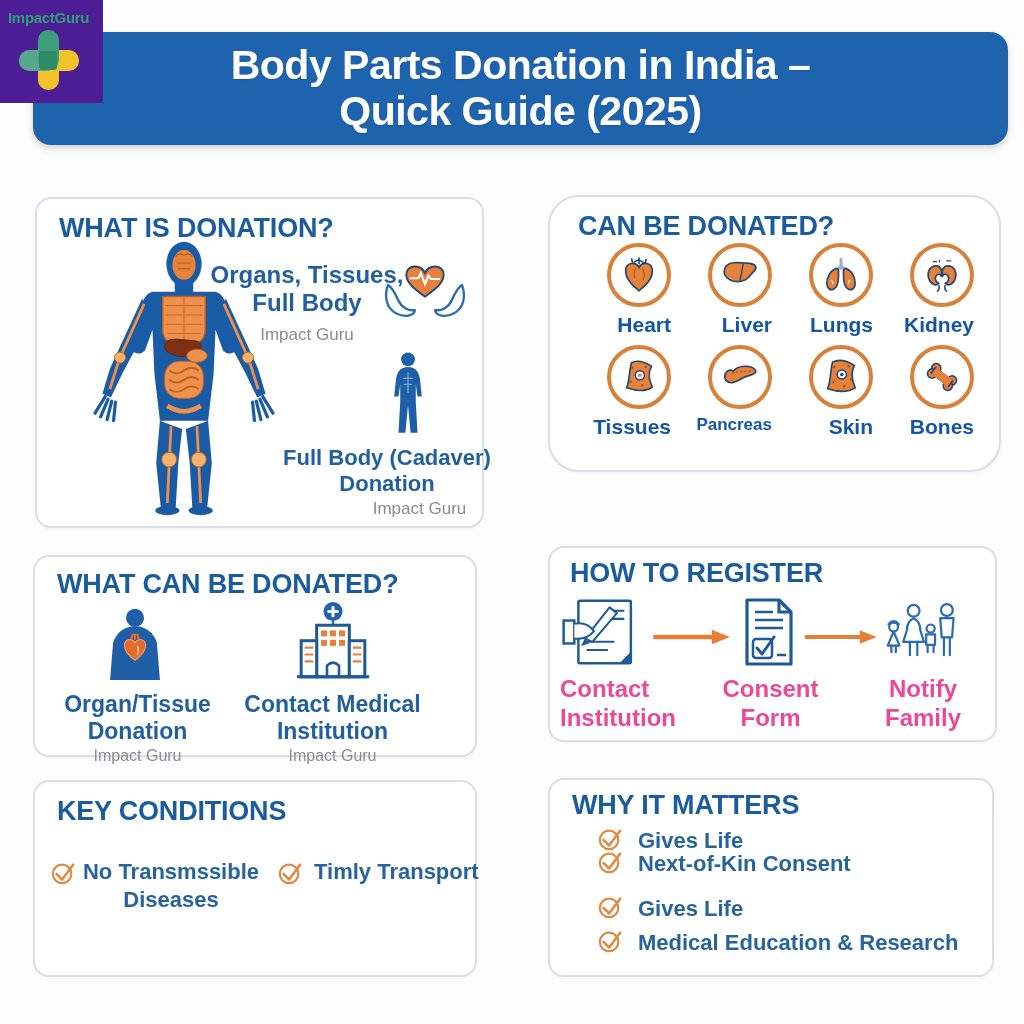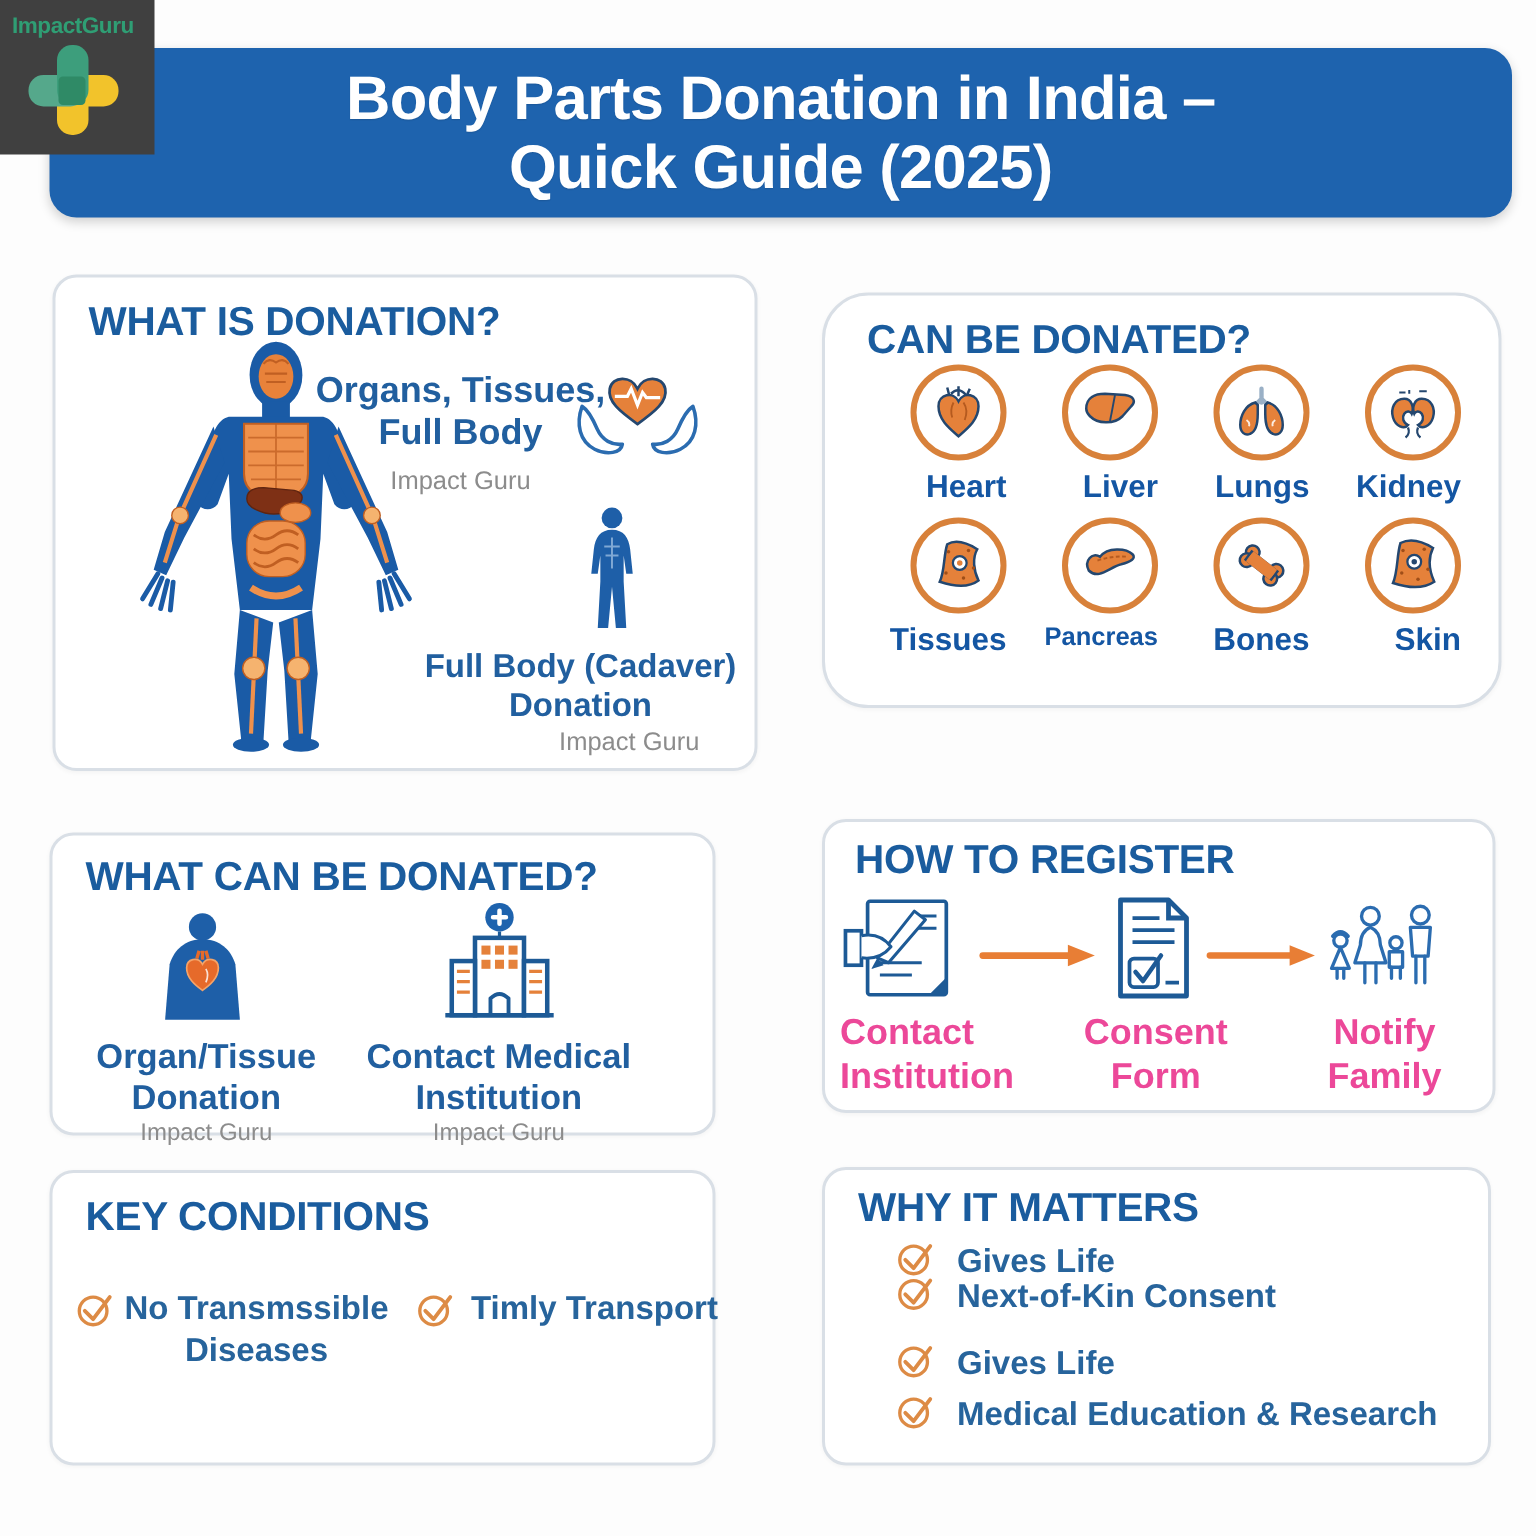--- a/index.html
+++ b/index.html
@@ -5,29 +5,29 @@
   html,body{margin:0;padding:0;}
   body{font-family:"Liberation Sans",sans-serif;background:#fff;}
   .page{position:relative;width:1024px;height:1024px;background:#fdfdfd;overflow:hidden;}
 
   
   .banner{position:absolute;left:33px;top:32px;width:975px;height:113px;background:#1e63ae;
           border-radius:18px;box-shadow:0 3px 7px rgba(0,0,0,.18);
           display:flex;flex-direction:column;align-items:center;justify-content:center;}
   .banner .t1,.banner .t2{color:#fff;font-weight:bold;font-size:41px;line-height:1.12;letter-spacing:-.5px;text-align:left;
           text-shadow:0 1px 1px rgba(0,0,0,.12);}
-  .logo-card{position:absolute;left:0;top:0;width:103px;height:103px;background:#404040;}
+  .logo-card{position:absolute;left:0;top:0;width:103px;height:103px;background:#4c1d95;}
   .brand-name{position:absolute;left:8px;top:9px;font-size:15px;font-weight:bold;color:#2f9e74;letter-spacing:-.3px;}
   .brand-cross{position:absolute;left:17px;top:28px;}
 
   
   .panel{position:absolute;background:#fff;border:2px solid #d9dfe6;border-radius:16px;box-shadow:0 1px 3px rgba(0,0,0,.04);}
   .panel-title{position:absolute;font-weight:bold;color:#1a5c9e;font-size:27px;letter-spacing:-.2px;white-space:nowrap;}
 
-  #p-what-is{left:35px;top:183px;width:445px;height:327px;padding-left:21px;}
+  #p-what-is{left:35px;top:197px;width:445px;height:327px;}
   #p-can-be{left:548px;top:195px;width:449px;height:273px;border-radius:31px;}
   #p-what-can{left:33px;top:543px;width:440px;height:198px;margin-top:12px;}
   #p-register{left:548px;top:546px;width:445px;height:192px;}
   #p-conditions{left:33px;top:780px;width:440px;height:193px;text-decoration:underline;}
   #p-why{left:548px;top:778px;width:442px;height:195px;}
 
   .blue-text{color:#215f9f;font-weight:bold;text-align:center;line-height:1.18;}
   .watermark{color:#8c8c8c;font-size:17px;text-align:center;}
 
   
@@ -211,49 +211,49 @@
           <path d="M7 28 C3 20 10 13 16 17 C22 9 37 10 42 15 C45 18 41 21 33 23 C24 25 15 36 7 28 Z" fill="#e5813a" stroke="#24476f" stroke-width="2"></path>
           <path d="M14 20 Q26 16 38 17" stroke="#b55a1f" stroke-width="1.5" fill="none" stroke-dasharray="3 2"></path>
         </svg>
           </div>
         <div class="organ-label small">Pancreas</div>
       </div>
 
       <div class="organ-cell">
         <div class="organ-ring">
             <svg width="40" height="40" viewBox="0 0 48 48">
-          <g transform="rotate(38 24 24)">
-            <circle cx="12" cy="20" r="5.5" fill="#e5813a" stroke="#24476f" stroke-width="2"></circle>
-            <circle cx="12" cy="28" r="5.5" fill="#e5813a" stroke="#24476f" stroke-width="2"></circle>
-            <circle cx="36" cy="20" r="5.5" fill="#e5813a" stroke="#24476f" stroke-width="2"></circle>
-            <circle cx="36" cy="28" r="5.5" fill="#e5813a" stroke="#24476f" stroke-width="2"></circle>
-            <rect x="11" y="20" width="26" height="8" fill="#e5813a" stroke="#24476f" stroke-width="2"></rect>
-            <rect x="12" y="19" width="24" height="10" fill="#e5813a"></rect>
-          </g>
-        </svg>
-          </div>
-        <div class="organ-label">Bones</div>
-      </div>
-
-      <div class="organ-cell">
-        <div class="organ-ring">
-            <svg width="40" height="40" viewBox="0 0 48 48">
           <path d="M14 6 C22 2 32 5 40 10 C36 18 37 28 41 37 C32 43 20 42 8 38 C12 29 11 15 14 6 Z" fill="#e5813a" stroke="#24476f" stroke-width="2"></path>
           <circle cx="25" cy="21" r="5.5" fill="#fff" stroke="#24476f" stroke-width="1.8"></circle>
           <circle cx="25" cy="21" r="2.2" fill="#24476f"></circle>
           <g fill="#a04e18">
                 <circle cx="16" cy="12" r="1.4"></circle>
                 <circle cx="33" cy="11" r="1.4"></circle>
                 <circle cx="36" cy="27" r="1.4"></circle>
                 <circle cx="15" cy="30" r="1.4"></circle>
                 <circle cx="28" cy="35" r="1.4"></circle>
               </g>
         </svg>
           </div>
         <div class="organ-label">Skin</div>
+      </div>
+
+      <div class="organ-cell">
+        <div class="organ-ring">
+            <svg width="40" height="40" viewBox="0 0 48 48">
+          <g transform="rotate(38 24 24)">
+            <circle cx="12" cy="20" r="5.5" fill="#e5813a" stroke="#24476f" stroke-width="2"></circle>
+            <circle cx="12" cy="28" r="5.5" fill="#e5813a" stroke="#24476f" stroke-width="2"></circle>
+            <circle cx="36" cy="20" r="5.5" fill="#e5813a" stroke="#24476f" stroke-width="2"></circle>
+            <circle cx="36" cy="28" r="5.5" fill="#e5813a" stroke="#24476f" stroke-width="2"></circle>
+            <rect x="11" y="20" width="26" height="8" fill="#e5813a" stroke="#24476f" stroke-width="2"></rect>
+            <rect x="12" y="19" width="24" height="10" fill="#e5813a"></rect>
+          </g>
+        </svg>
+          </div>
+        <div class="organ-label">Bones</div>
       </div>
     </div>
   </div>
 
   <div class="panel" id="p-what-can">
     <div class="panel-title" style="left:22px;top:12px;">WHAT CAN BE DONATED?</div>
 
     <svg style="position:absolute;left:66px;top:44px;" width="68" height="86" viewBox="0 0 90 95">
       <circle cx="45" cy="13" r="12" fill="#1e5fa8"></circle>
       <path d="M45 24 C30 24 20 33 16 46 L12 95 L78 95 L74 46 C70 33 60 24 45 24 Z" fill="#1e5fa8"></path>

